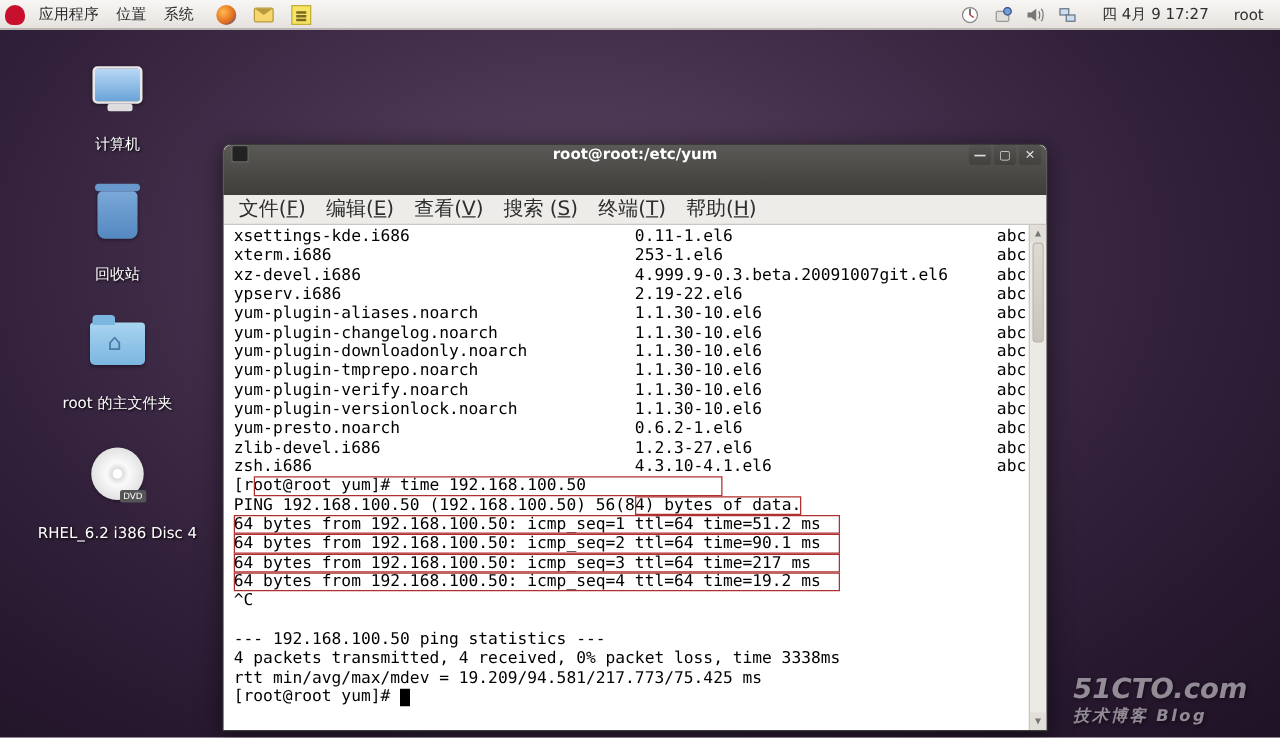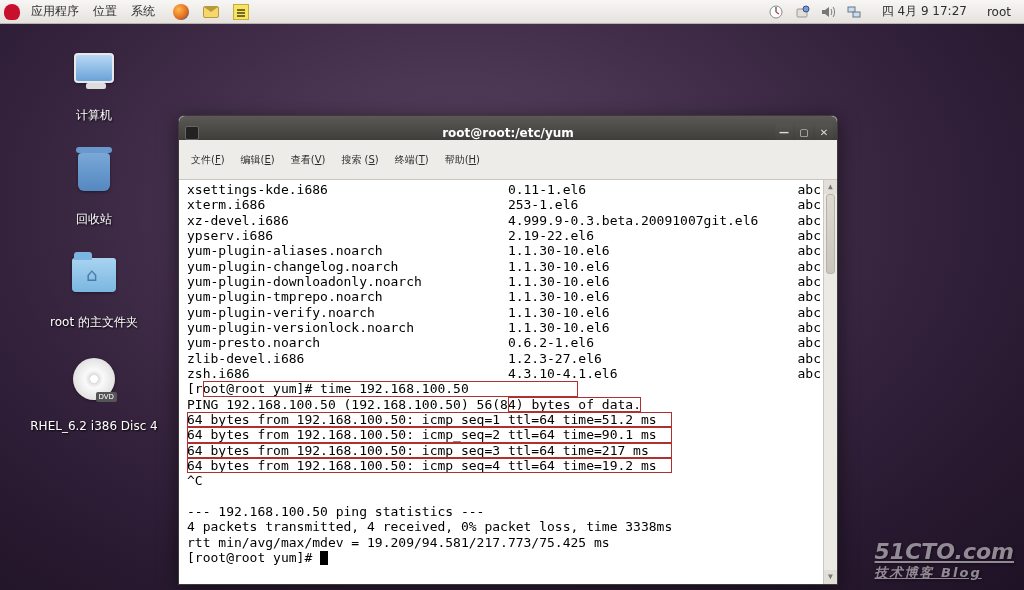--- a/index.html
+++ b/index.html
@@ -42,31 +42,31 @@
 .disc-gl { width: 42px; height: 42px; border-radius: 50%; background: radial-gradient(circle, #fff 12%, #ddd 14%, #fafafa 30%, #e8e8e8 60%, #d0d0d0 100%); box-shadow: 0 1px 3px rgba(0,0,0,.4); position: relative; }
 .disc-gl::after { content: "DVD"; position: absolute; bottom: -2px; right: -2px; font-size: 7px; background: #555; color: #fff; padding: 1px 3px; border-radius: 2px; }
 
 .window {
   position: absolute; top: 115px; left: 178px; width: 660px; height: 470px;
   background: #f2f1f0; border: 1px solid #3b3b3b; border-radius: 6px 6px 0 0;
   box-shadow: 0 4px 20px rgba(0,0,0,.5);
   display: flex; flex-direction: column;
 }
 .titlebar {
-  height: 24px; background: linear-gradient(#5a5955, #3f3e3b);
-  border-radius: 6px 6px 0 0; display: flex; align-items: flex-end;
+  height: 40px; background: linear-gradient(#5a5955, #3f3e3b);
+  border-radius: 6px 6px 0 0; display: flex; align-items: flex-start;
   color: #fff; font-size: 12px; font-weight: bold; position: relative;
 }
 .titlebar .ticon { width: 14px; height: 14px; margin: 0 6px; background: #222; border: 1px solid #666; border-radius: 2px; }
 .titlebar .title { position: absolute; left: 0; right: 0; text-align: center; pointer-events: none; }
 .titlebar .ctrls { margin-left: auto; display: flex; padding-right: 4px; gap: 2px; }
 .titlebar .ctrls .c { width: 18px; height: 16px; background: linear-gradient(#54534f,#42413e); border-radius: 3px; display: flex; align-items: center; justify-content: center; color: #ddd; font-size: 10px; cursor: pointer; }
 .menubar {
-  height: 40px; background: #edece9; border-bottom: 1px solid #cac7c2;
-  display: flex; align-items: center; font-size: 10px; padding: 0 4px; color: #2e2e2e;
+  height: 24px; background: #edece9; border-bottom: 1px solid #cac7c2;
+  display: flex; align-items: center; font-size: 16px; padding: 0 4px; color: #2e2e2e;
 }
 .menubar .m { padding: 0 8px; cursor: default; }
 .menubar .m u { text-decoration: underline; }
 .terminal {
   flex: 1; background: #fff; color: #000;
   font-family: "DejaVu Sans Mono", monospace; font-size: 13px;
   padding: 2px 8px; position: relative; overflow: hidden; line-height: 1.18;
 }
 .terminal pre { white-space: pre; }
 .terminal .hl1 { outline: 1px solid #b03030; outline-offset: -1px; display: inline-block; }
@@ -76,21 +76,21 @@
   background: #eceae5; border-left: 1px solid #cdc9c1;
 }
 .terminal .scroll .up, .terminal .scroll .dn {
   position: absolute; left: 0; right: 0; height: 14px; background: #e2dfd8;
   display: flex; align-items: center; justify-content: center; font-size: 8px; color: #777;
 }
 .terminal .scroll .up { top: 0; } .terminal .scroll .dn { bottom: 0; }
 .terminal .scroll .thumb { position: absolute; left: 2px; right: 2px; top: 14px; height: 80px; background: linear-gradient(#dedad2,#c9c5bc); border: 1px solid #b8b3a8; border-radius: 3px; }
 .cursor { display: inline-block; width: 8px; height: 14px; background: #000; vertical-align: text-bottom; }
 
-.watermark { position: absolute; right: 10px; bottom: 8px; color: #fff; opacity: .5; font-size: 22px; font-weight: bold; font-style: italic; text-shadow: 1px 1px 3px #000; pointer-events: none; text-decoration: underline; }
+.watermark { position: absolute; right: 26px; bottom: 8px; color: #fff; opacity: .5; font-size: 22px; font-weight: bold; font-style: italic; text-shadow: 1px 1px 3px #000; pointer-events: none; }
 .watermark small { display: block; font-size: 13px; letter-spacing: 2px; }
 </style>
 </head>
 <body>
 
 <div class="top-panel">
   <div class="left">
     <div class="rh-icon"></div>
     <div class="item">应用程序</div>
     <div class="item">位置</div>

